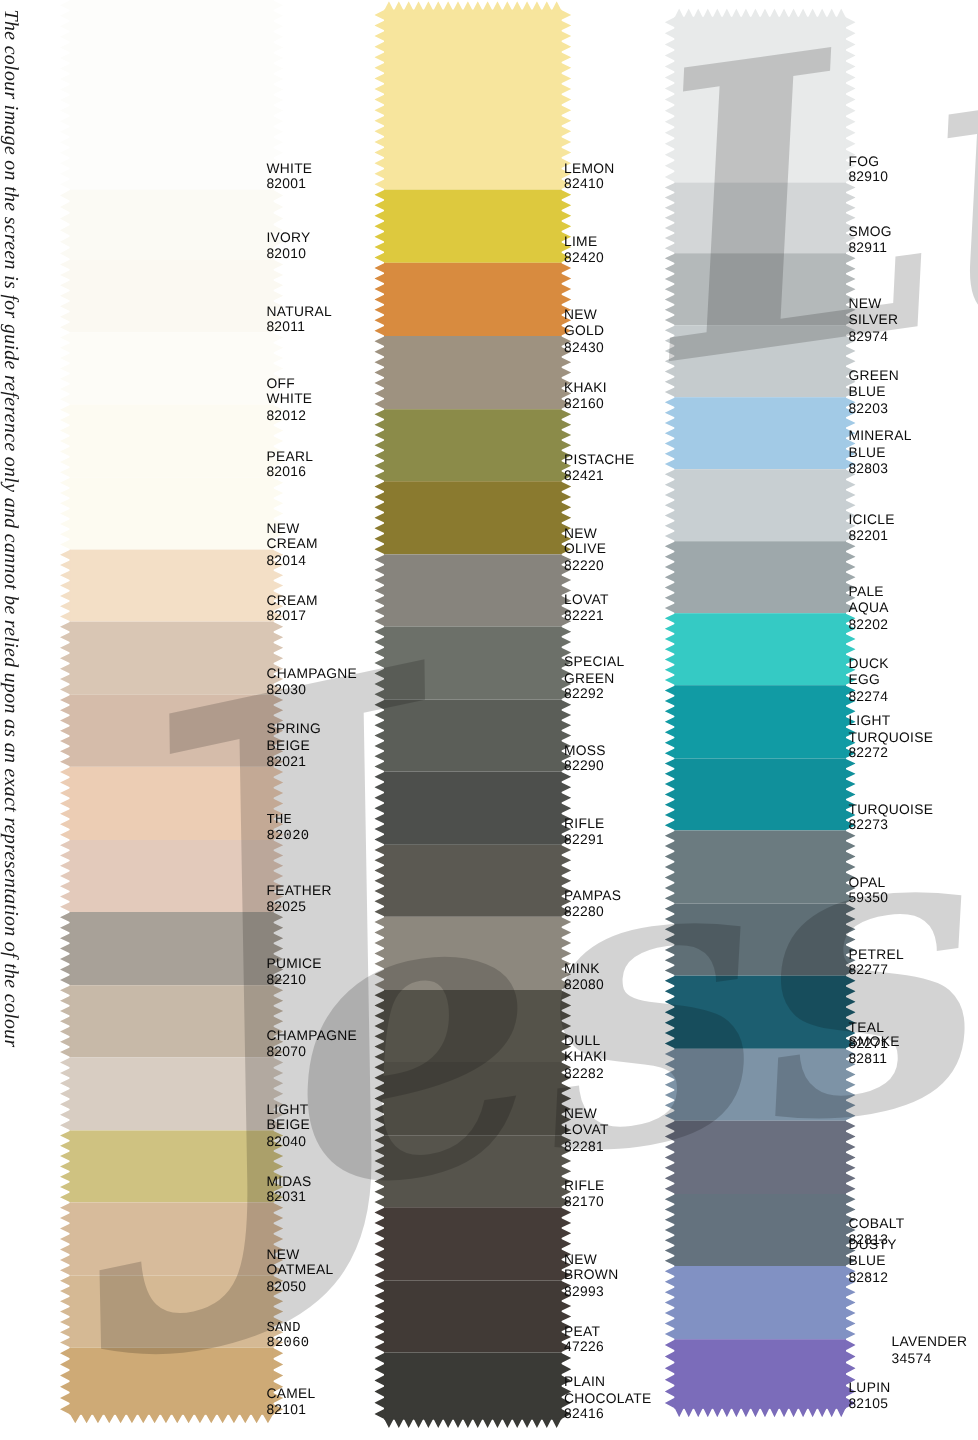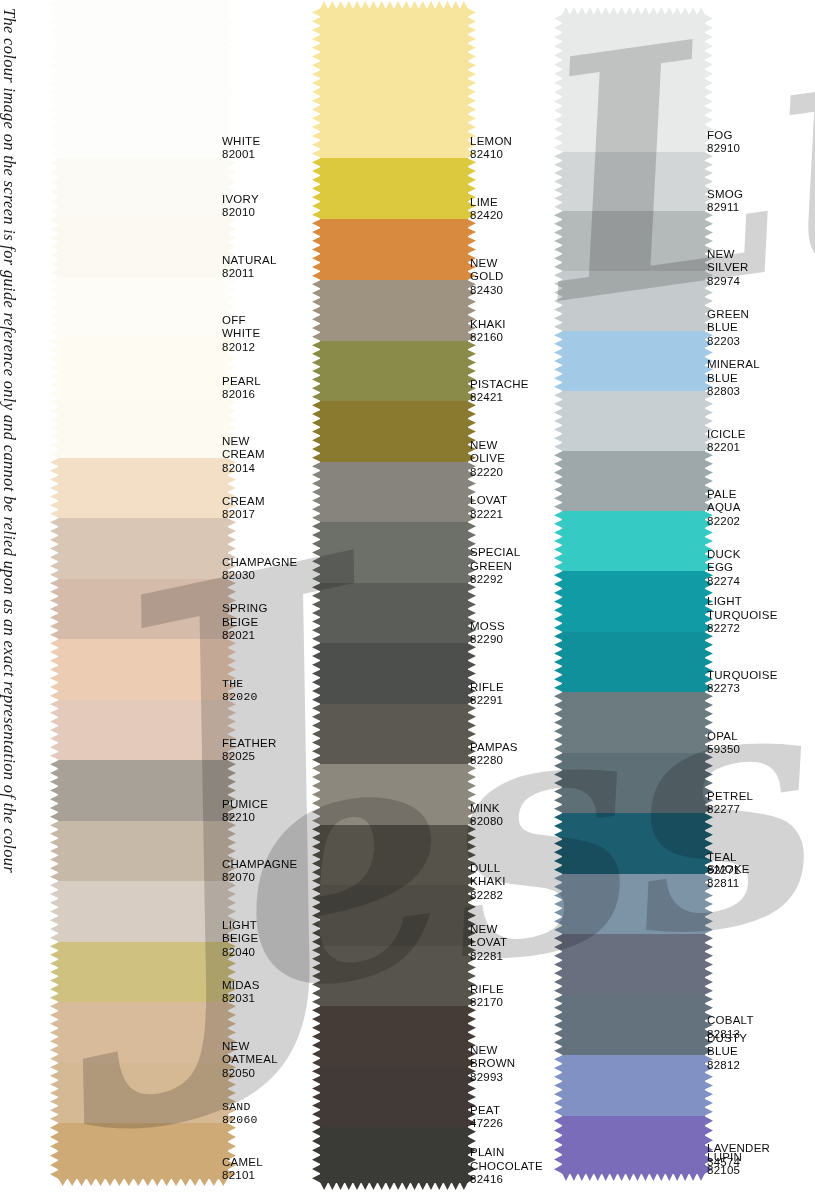--- a/index.html
+++ b/index.html
@@ -834,21 +834,21 @@
         <svg viewBox="0 0 9 61" preserveAspectRatio="none">
             <path d="M0,0 L9,4.357142857142857 L0,8.714285714285714 L9,13.07142857142857 L0,17.428571428571427 L9,21.785714285714285 L0,26.14285714285714 L9,30.499999999999996 L0,34.857142857142854 L9,39.21428571428571 L0,43.57142857142857 L9,47.92857142857142 L0,52.28571428571428 L9,56.64285714285714 L0,60.99999999999999 Z" fill="#8191c3"></path>
         </svg>
       </div>
       <div class="zig zig-left">
         <svg viewBox="0 0 9 61" preserveAspectRatio="none">
             <path d="M9,0 L0,4.357142857142857 L9,8.714285714285714 L0,13.07142857142857 L9,17.428571428571427 L0,21.785714285714285 L9,26.14285714285714 L0,30.499999999999996 L9,34.857142857142854 L0,39.21428571428571 L9,43.57142857142857 L0,47.92857142857142 L9,52.28571428571428 L0,56.64285714285714 L9,60.99999999999999 Z" fill="#8191c3"></path>
         </svg>
       </div>
     </div>
-    <div class="label" style="top: 1128px;"><span class="nm">LAVENDER</span><span class="cd">34574</span></div>
+    <div class="label" style="top: 1099px; margin-left: 36px;"><span class="nm">LAVENDER</span><span class="cd">34574</span></div>
     <div class="swatch-row" style="position: absolute; left: 0px; top: 1102px; width: 100%; height: 58px;">
       <div class="chip-inner" style="background: rgb(123, 108, 186);"></div>
       <div class="zig">
         <svg viewBox="0 0 9 58" preserveAspectRatio="none">
             <path d="M0,0 L9,4.833333333333333 L0,9.666666666666666 L9,14.5 L0,19.333333333333332 L9,24.166666666666664 L0,29 L9,33.83333333333333 L0,38.666666666666664 L9,43.5 L0,48.33333333333333 L9,53.166666666666664 L0,58 Z" fill="#7b6cba"></path>
         </svg>
       </div>
       <div class="zig zig-left">
         <svg viewBox="0 0 9 58" preserveAspectRatio="none">
             <path d="M9,0 L0,4.833333333333333 L9,9.666666666666666 L0,14.5 L9,19.333333333333332 L0,24.166666666666664 L9,29 L0,33.83333333333333 L9,38.666666666666664 L0,43.5 L9,48.33333333333333 L0,53.166666666666664 L9,58 Z" fill="#7b6cba"></path>

